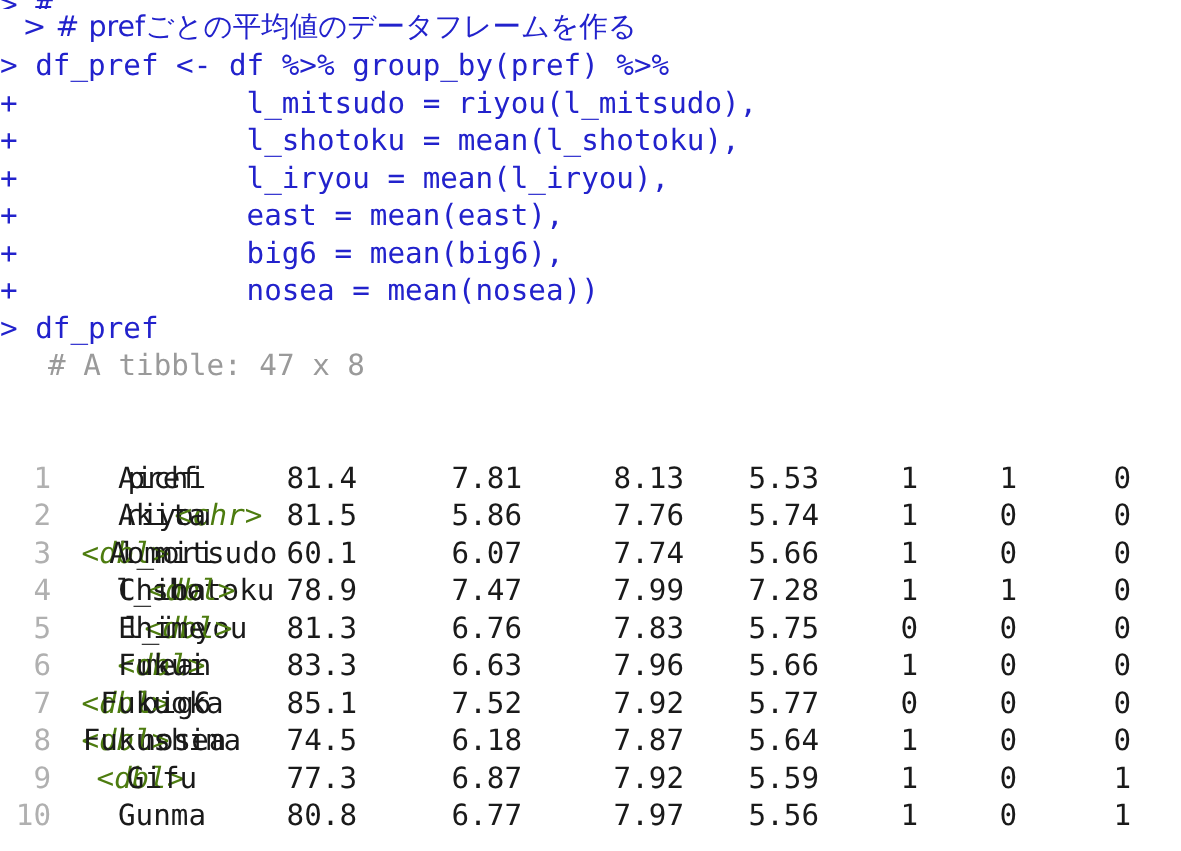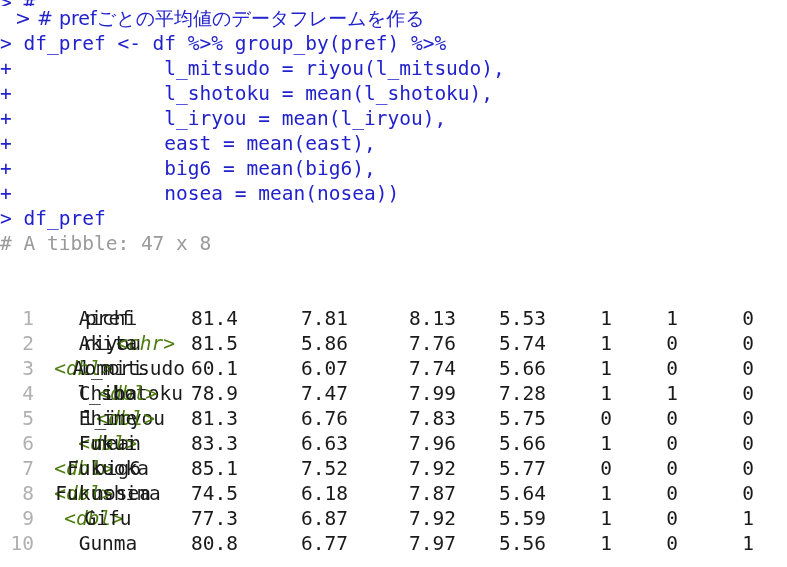--- a/index.html
+++ b/index.html
@@ -28,20 +28,21 @@
     font-family: "DejaVu Sans Mono", "Liberation Mono", monospace;
   }
   .input {
     color: #2222cc;
   }
   .out {
     color: #1a1a1a;
   }
   .gray {
     color: #9a9a9a;
+    padding-left: 32px;
   }
   .type {
     color: #4d7c0f;
     font-style: italic;
   }
   .rownum {
     color: #b0b0b0;
   }
   .jp {
     font-family: "DejaVu Sans", "Liberation Sans", sans-serif;

